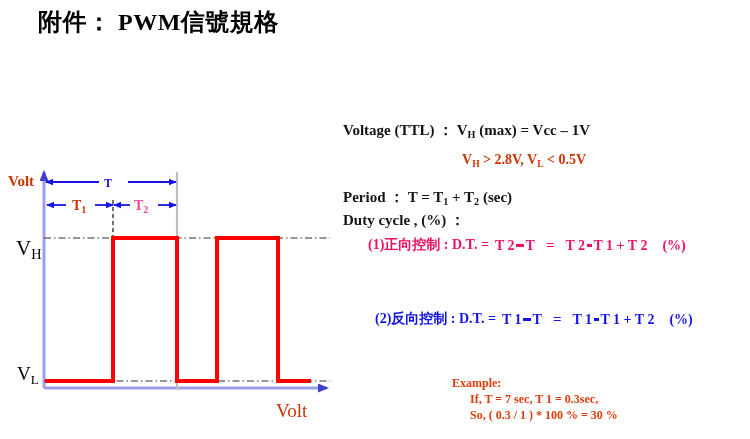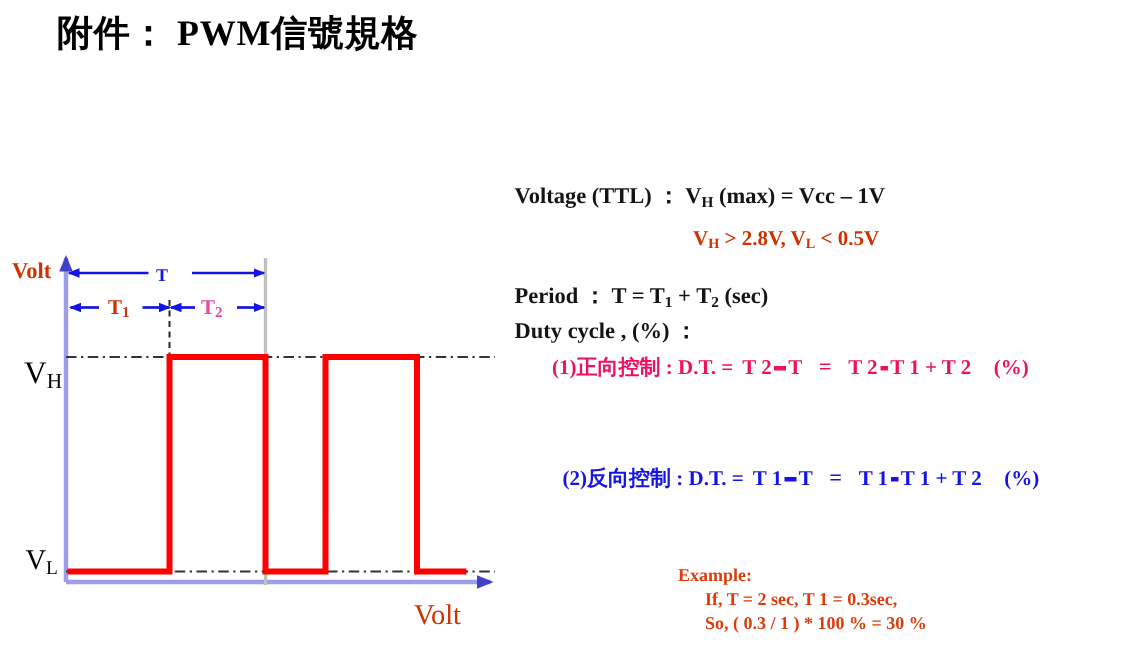--- a/index.html
+++ b/index.html
@@ -238,15 +238,15 @@
   <span class="frac wide">
     <span class="num">T 1</span>
     <span class="bar"></span>
     <span class="den">T 1 + T 2</span>
   </span>
   <span class="pct">(%)</span>
 </div>
 
 <div class="abs" id="example-block">
   <span class="ex-head">Example:</span>
-  <span class="ex-line">If, T = 2 sec, T 1  = 0.3sec,</span>
+  <span class="ex-line">If, T = 7 sec, T 1  = 0.3sec,</span>
   <span class="ex-line">So, ( 0.3 / 1 ) * 100 % = 30 %</span>
 </div>
 
 </body></html>

